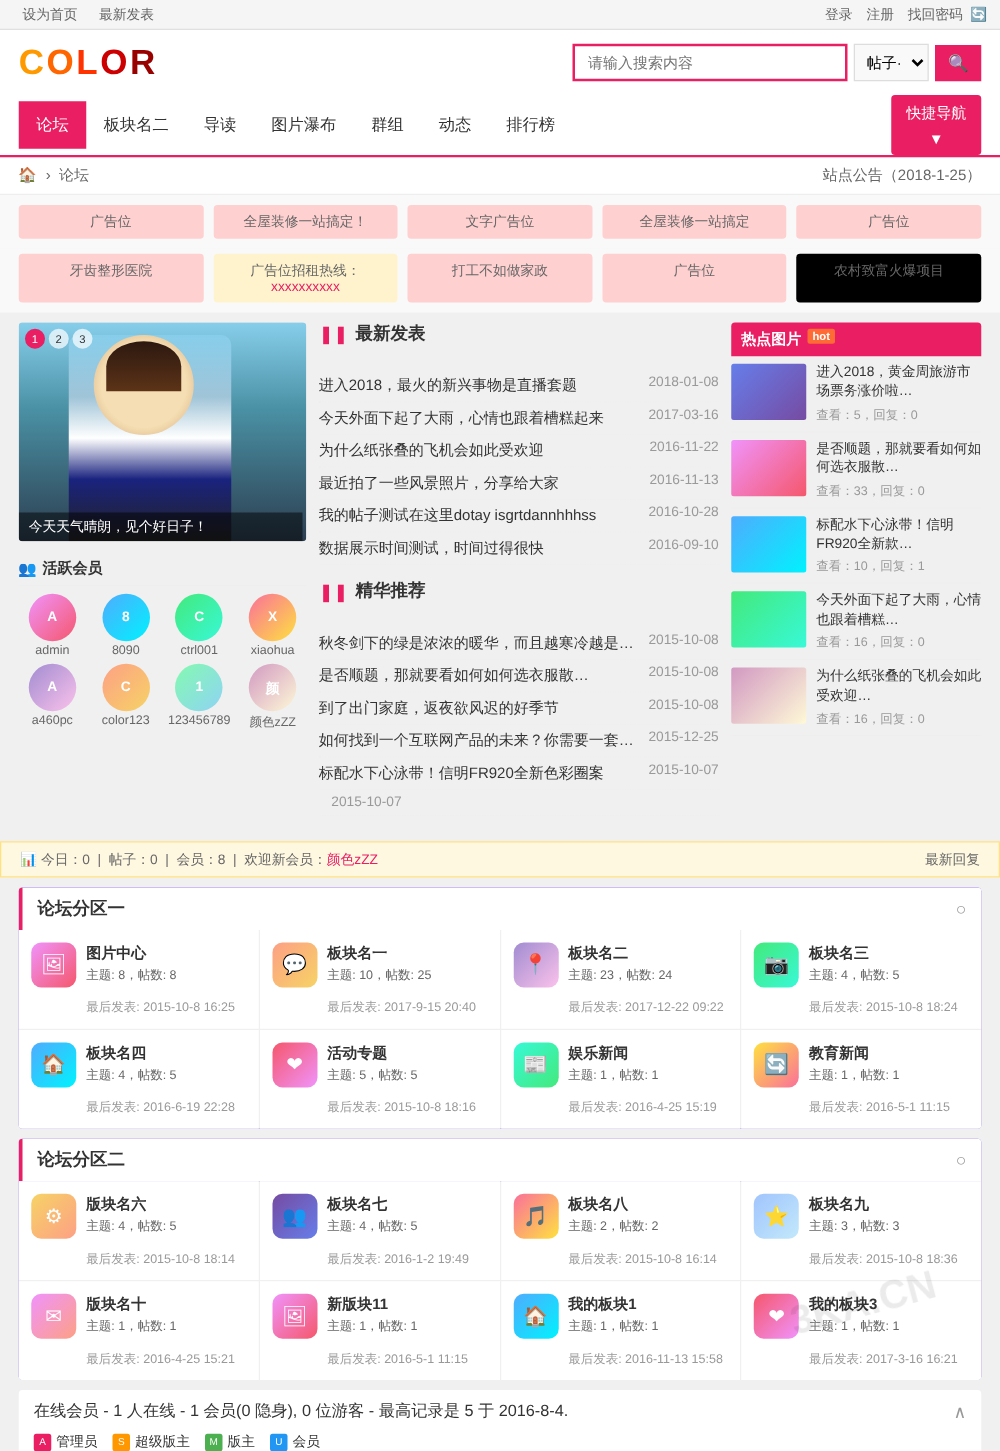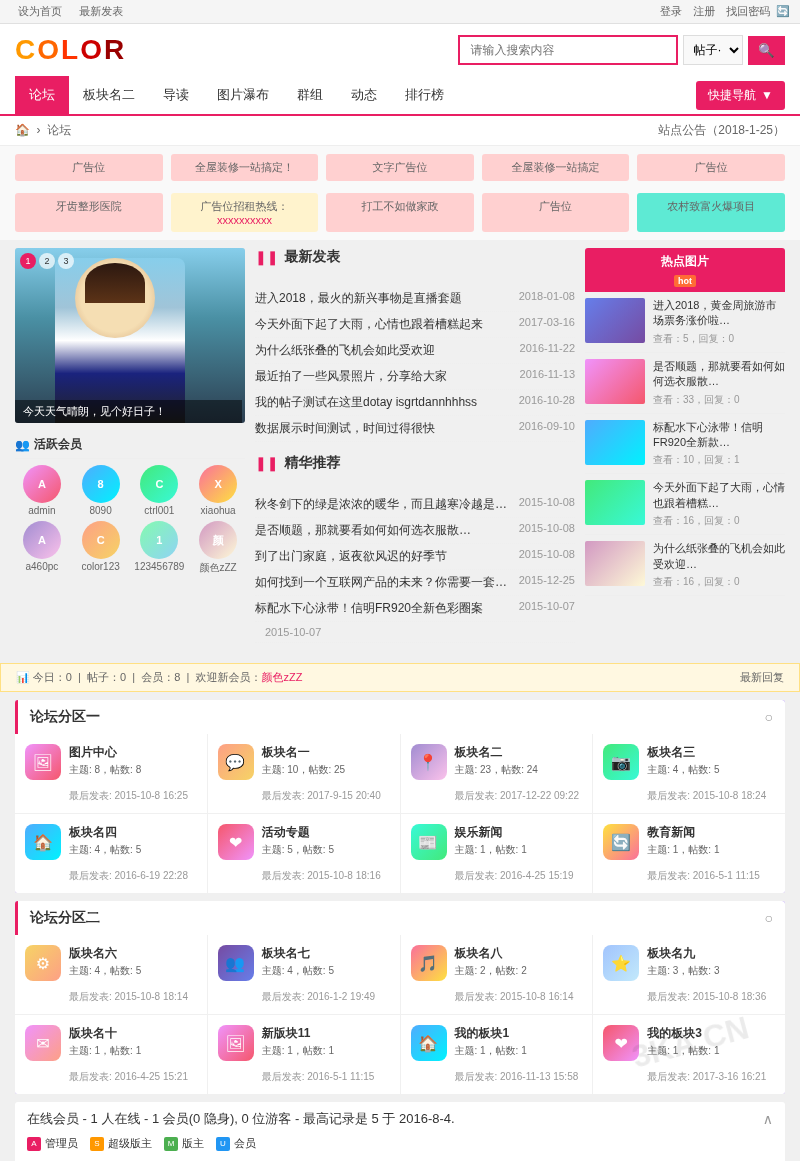--- a/index.html
+++ b/index.html
@@ -21,31 +21,31 @@
     .search-area { display: flex; align-items: center; gap: 5px; }
     .search-input { border: 2px solid #e91e63; padding: 6px 10px; width: 220px; outline: none; font-size: 12px; color: #999; }
     .search-select { border: 1px solid #ddd; padding: 6px 5px; font-size: 12px; background: #f9f9f9; }
     .search-btn { background: #e91e63; border: none; padding: 7px 10px; cursor: pointer; color: white; }
     
     
     .nav { background: #fff; border-bottom: 2px solid #e91e63; display: flex; align-items: center; padding: 0 15px; justify-content: space-between; }
     .nav-left { display: flex; }
     .nav-item { padding: 10px 14px; cursor: pointer; font-size: 13px; color: #333; text-decoration: none; display: block; }
     .nav-item.active { background: #e91e63; color: white; }
-    .quick-nav { background: #e91e63; color: white; padding: 6px 12px; border-radius: 3px; cursor: pointer; display: flex; align-items: center; gap: 5px; font-size: 12px; }
+    .quick-nav { background: #e91e63; color: white; padding: 6px 12px; border-radius: 3px; cursor: pointer; display: flex; align-items: center; gap: 5px; font-size: 12px; flex-direction: column; }
     
     
     .breadcrumb { background: #fff; padding: 6px 15px; display: flex; justify-content: space-between; align-items: center; font-size: 12px; color: #666; border-bottom: 1px solid #eee; }
     .breadcrumb a { color: #666; text-decoration: none; }
     
     
     .ads-row { padding: 8px 15px; background: #f9f9f9; display: flex; gap: 8px; flex-wrap: wrap; }
     .ad-item { background: #ffd0d0; padding: 6px 10px; font-size: 11px; flex: 1; text-align: center; min-width: 100px; color: #666; border-radius: 3px; cursor: pointer; }
     .ad-item.yellow { background: #fff3cd; }
-    .ad-item.blue { background: #5eead4; }
+    .ad-item.blue { background: #000000; }
     .ads-row2 { padding: 4px 15px 8px; background: #f9f9f9; display: flex; gap: 8px; }
     
     
     .main { padding: 8px 15px; display: flex; gap: 10px; }
     
     
     .left-panel { width: 230px; flex-shrink: 0; }
     .banner-area { position: relative; background: #ddd; height: 175px; overflow: hidden; border-radius: 3px; }
     .banner-anime { width: 100%; height: 175px; background: linear-gradient(to bottom, #87CEEB 0%, #4a90a4 40%, #2c3e50 100%); position: relative; display: flex; align-items: flex-end; justify-content: center; overflow: hidden; }
     .banner-caption { position: absolute; bottom: 0; left: 0; right: 3px; background: rgba(0,0,0,0.5); color: white; padding: 4px 8px; font-size: 11px; }
@@ -76,21 +76,21 @@
     .section-header-icon { color: #e91e63; font-size: 14px; }
     .section-header-title { font-size: 14px; font-weight: bold; color: #333; }
     
     .post-list { margin-bottom: 12px; margin-top: 20px; }
     .post-item { display: flex; justify-content: space-between; padding: 4px 0; border-bottom: 1px dotted #eee; font-size: 12px; }
     .post-title { color: #333; flex: 1; overflow: hidden; text-overflow: ellipsis; white-space: nowrap; cursor: pointer; }
     .post-date { color: #999; font-size: 11px; margin-left: 10px; flex-shrink: 0; }
     
     
     .right-panel { width: 200px; flex-shrink: 0; }
-    .hot-pics-title { background: #e91e63; color: white; padding: 5px 24px; font-size: 12px; font-weight: bold; display: flex; align-items: center; gap: 5px; border-radius: 3px 3px 0 0; flex-direction: column; }
+    .hot-pics-title { background: #e91e63; color: white; padding: 5px 8px; font-size: 12px; font-weight: bold; display: flex; align-items: flex-start; gap: 5px; border-radius: 3px 3px 0 0; }
     .hot-tag { background: #ff6b35; color: white; font-size: 9px; padding: 1px 4px; border-radius: 2px; }
     .hot-item { display: flex; gap: 8px; padding: 6px 0; border-bottom: 1px solid #eee; }
     .hot-thumb { width: 60px; height: 45px; background: #ddd; flex-shrink: 0; border-radius: 2px; overflow: hidden; }
     .thumb-1 { background: linear-gradient(135deg, #667eea, #764ba2); }
     .thumb-2 { background: linear-gradient(135deg, #f093fb, #f5576c); }
     .thumb-3 { background: linear-gradient(135deg, #4facfe, #00f2fe); }
     .thumb-4 { background: linear-gradient(135deg, #43e97b, #38f9d7); }
     .hot-info { flex: 1; }
     .hot-title { font-size: 11px; color: #333; line-height: 1.4; cursor: pointer; }
     .hot-meta { font-size: 10px; color: #999; margin-top: 3px; }

